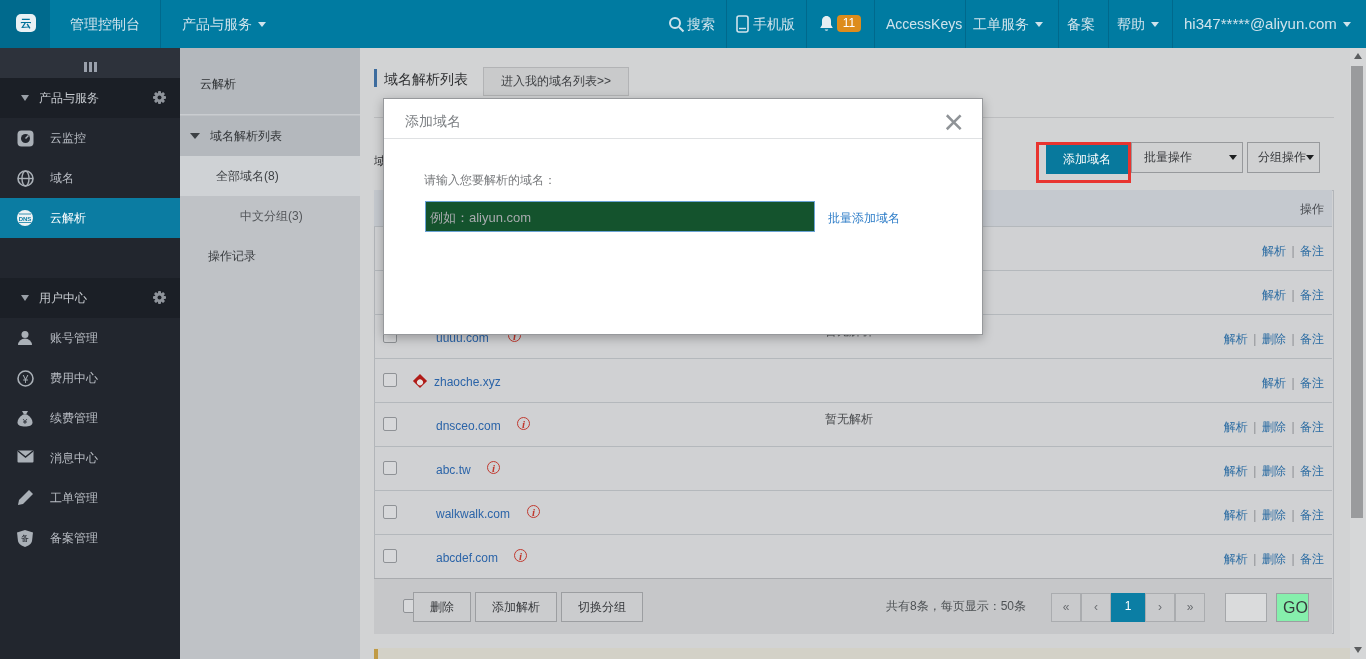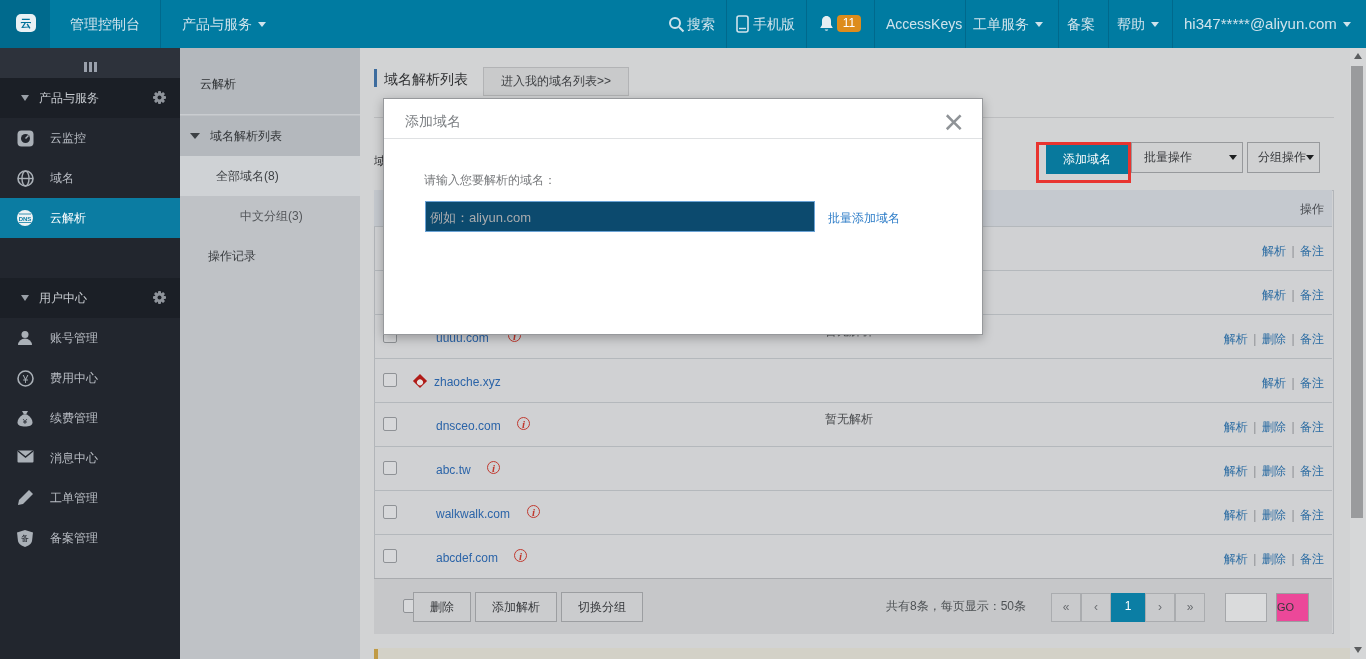--- a/index.html
+++ b/index.html
@@ -68,38 +68,38 @@
 .icirc { position:absolute; top:14px; width:13px; height:13px; border:1px solid #c1392f; border-radius:50%; color:#c1392f; font-size:11px; font-style:italic; font-family:"Liberation Serif",serif; text-align:center; line-height:13px; font-weight:bold; }
 .diamond { position:absolute; left:41px; top:17px; width:10px; height:10px; background:#b01b17; transform:rotate(45deg); }
 .diamond i { position:absolute; left:2.5px; top:2.5px; width:6px; height:6px; border-radius:50%; background:#e8e4e2; }
 
 #tfoot { position:absolute; left:0; top:388px; width:958px; height:56px; background:#c6c7c9; border-top:1px solid #a9abae; }
 .fbtn { position:absolute; top:13px; height:30px; background:#cbccce; border:1px solid #9c9ea1; color:#37393c; font-size:12px; text-align:center; line-height:28px; }
 #fcount { position:absolute; right:306px; top:19px; font-size:12px; color:#4e5255; }
 .pg { position:absolute; top:14px; width:30px; height:29px; background:#c9cacc; border:1px solid #aaacaf; color:#6b6e72; font-size:12px; text-align:center; line-height:27px; }
 .pg.on { background:#0b7ea4; color:#fff; border:none; width:34px; height:29px; }
 #pginput { position:absolute; left:851px; top:14px; width:42px; height:29px; background:#dadbdc; border:1px solid #a5a7aa; }
-#pggo { position:absolute; left:902px; top:14px; width:33px; height:29px; background:#ec4899; border:1px solid #9c9ea1; color:#37393c; font-size:11px; text-align:left; line-height:27px; }
+#pggo { position:absolute; left:902px; top:14px; width:33px; height:29px; background:#86efac; border:1px solid #9c9ea1; color:#37393c; font-size:16px; text-align:right; line-height:27px; }
 
 #notice { position:absolute; left:14px; top:600px; width:976px; height:11px; background:#d3d1c7; }
 #notice .mark { position:absolute; left:0; top:1px; width:4px; height:10px; background:#c09a45; }
 
 
 #scroll { position:absolute; left:1350px; top:48px; width:16px; height:611px; background:#d6d7d8; }
 #scroll .up { position:absolute; left:4px; top:5px; width:0; height:0; border-left:4px solid transparent; border-right:4px solid transparent; border-bottom:6px solid #5c5e60; }
 #scroll .dn { position:absolute; left:4px; top:599px; width:0; height:0; border-left:4px solid transparent; border-right:4px solid transparent; border-top:6px solid #5c5e60; }
 #scroll .thumb { position:absolute; left:1px; top:18px; width:12px; height:452px; background:#9a9b9d; }
 
 
 #modal { position:absolute; left:383px; top:98px; width:600px; height:237px; background:#fff; border:1px solid #97999c; box-shadow:0 3px 10px rgba(0,0,0,0.28); }
 #modal .hd { position:absolute; left:0; top:0; width:598px; height:40px; border-bottom:1px solid #dfe1e3; }
 #modal .hd .t { position:absolute; left:21px; top:14px; font-size:14px; color:#7d8084; }
 #modal .x { position:absolute; right:18px; top:3px; font-size:35px; color:#8f9397; font-weight:400; }
 #modal .lbl { position:absolute; left:40px; top:73px; font-size:12px; color:#77797c; }
-#modal .inp { position:absolute; left:41px; top:102px; width:390px; height:31px; border:1px solid #6ba3d6; background:#0c4a6e; }
+#modal .inp { position:absolute; left:41px; top:102px; width:390px; height:31px; border:1px solid #6ba3d6; background:#14532d; }
 #modal .inp span { position:absolute; left:4px; top:7px; font-size:13px; color:#a8abae; }
 #modal .blink { position:absolute; left:444px; top:111px; font-size:12px; color:#2e7dc8; }
 #modal .ft { position:absolute; left:0; top:164px; width:598px; height:71px; border-top:1px solid #e3e4e6; }
 #modal .ok { position:absolute; left:449px; top:21px; width:58px; height:31px; background:#0e8fc9; color:#fff; font-size:12px; text-align:center; line-height:31px; }
 #modal .cancel { position:absolute; left:521px; top:21px; width:57px; height:31px; background:#f7f7f7; border:1px solid #cccfd2; color:#45484b; font-size:12px; text-align:center; line-height:29px; }
 </style>
 </head>
 <body>
 <div id="page">
 

